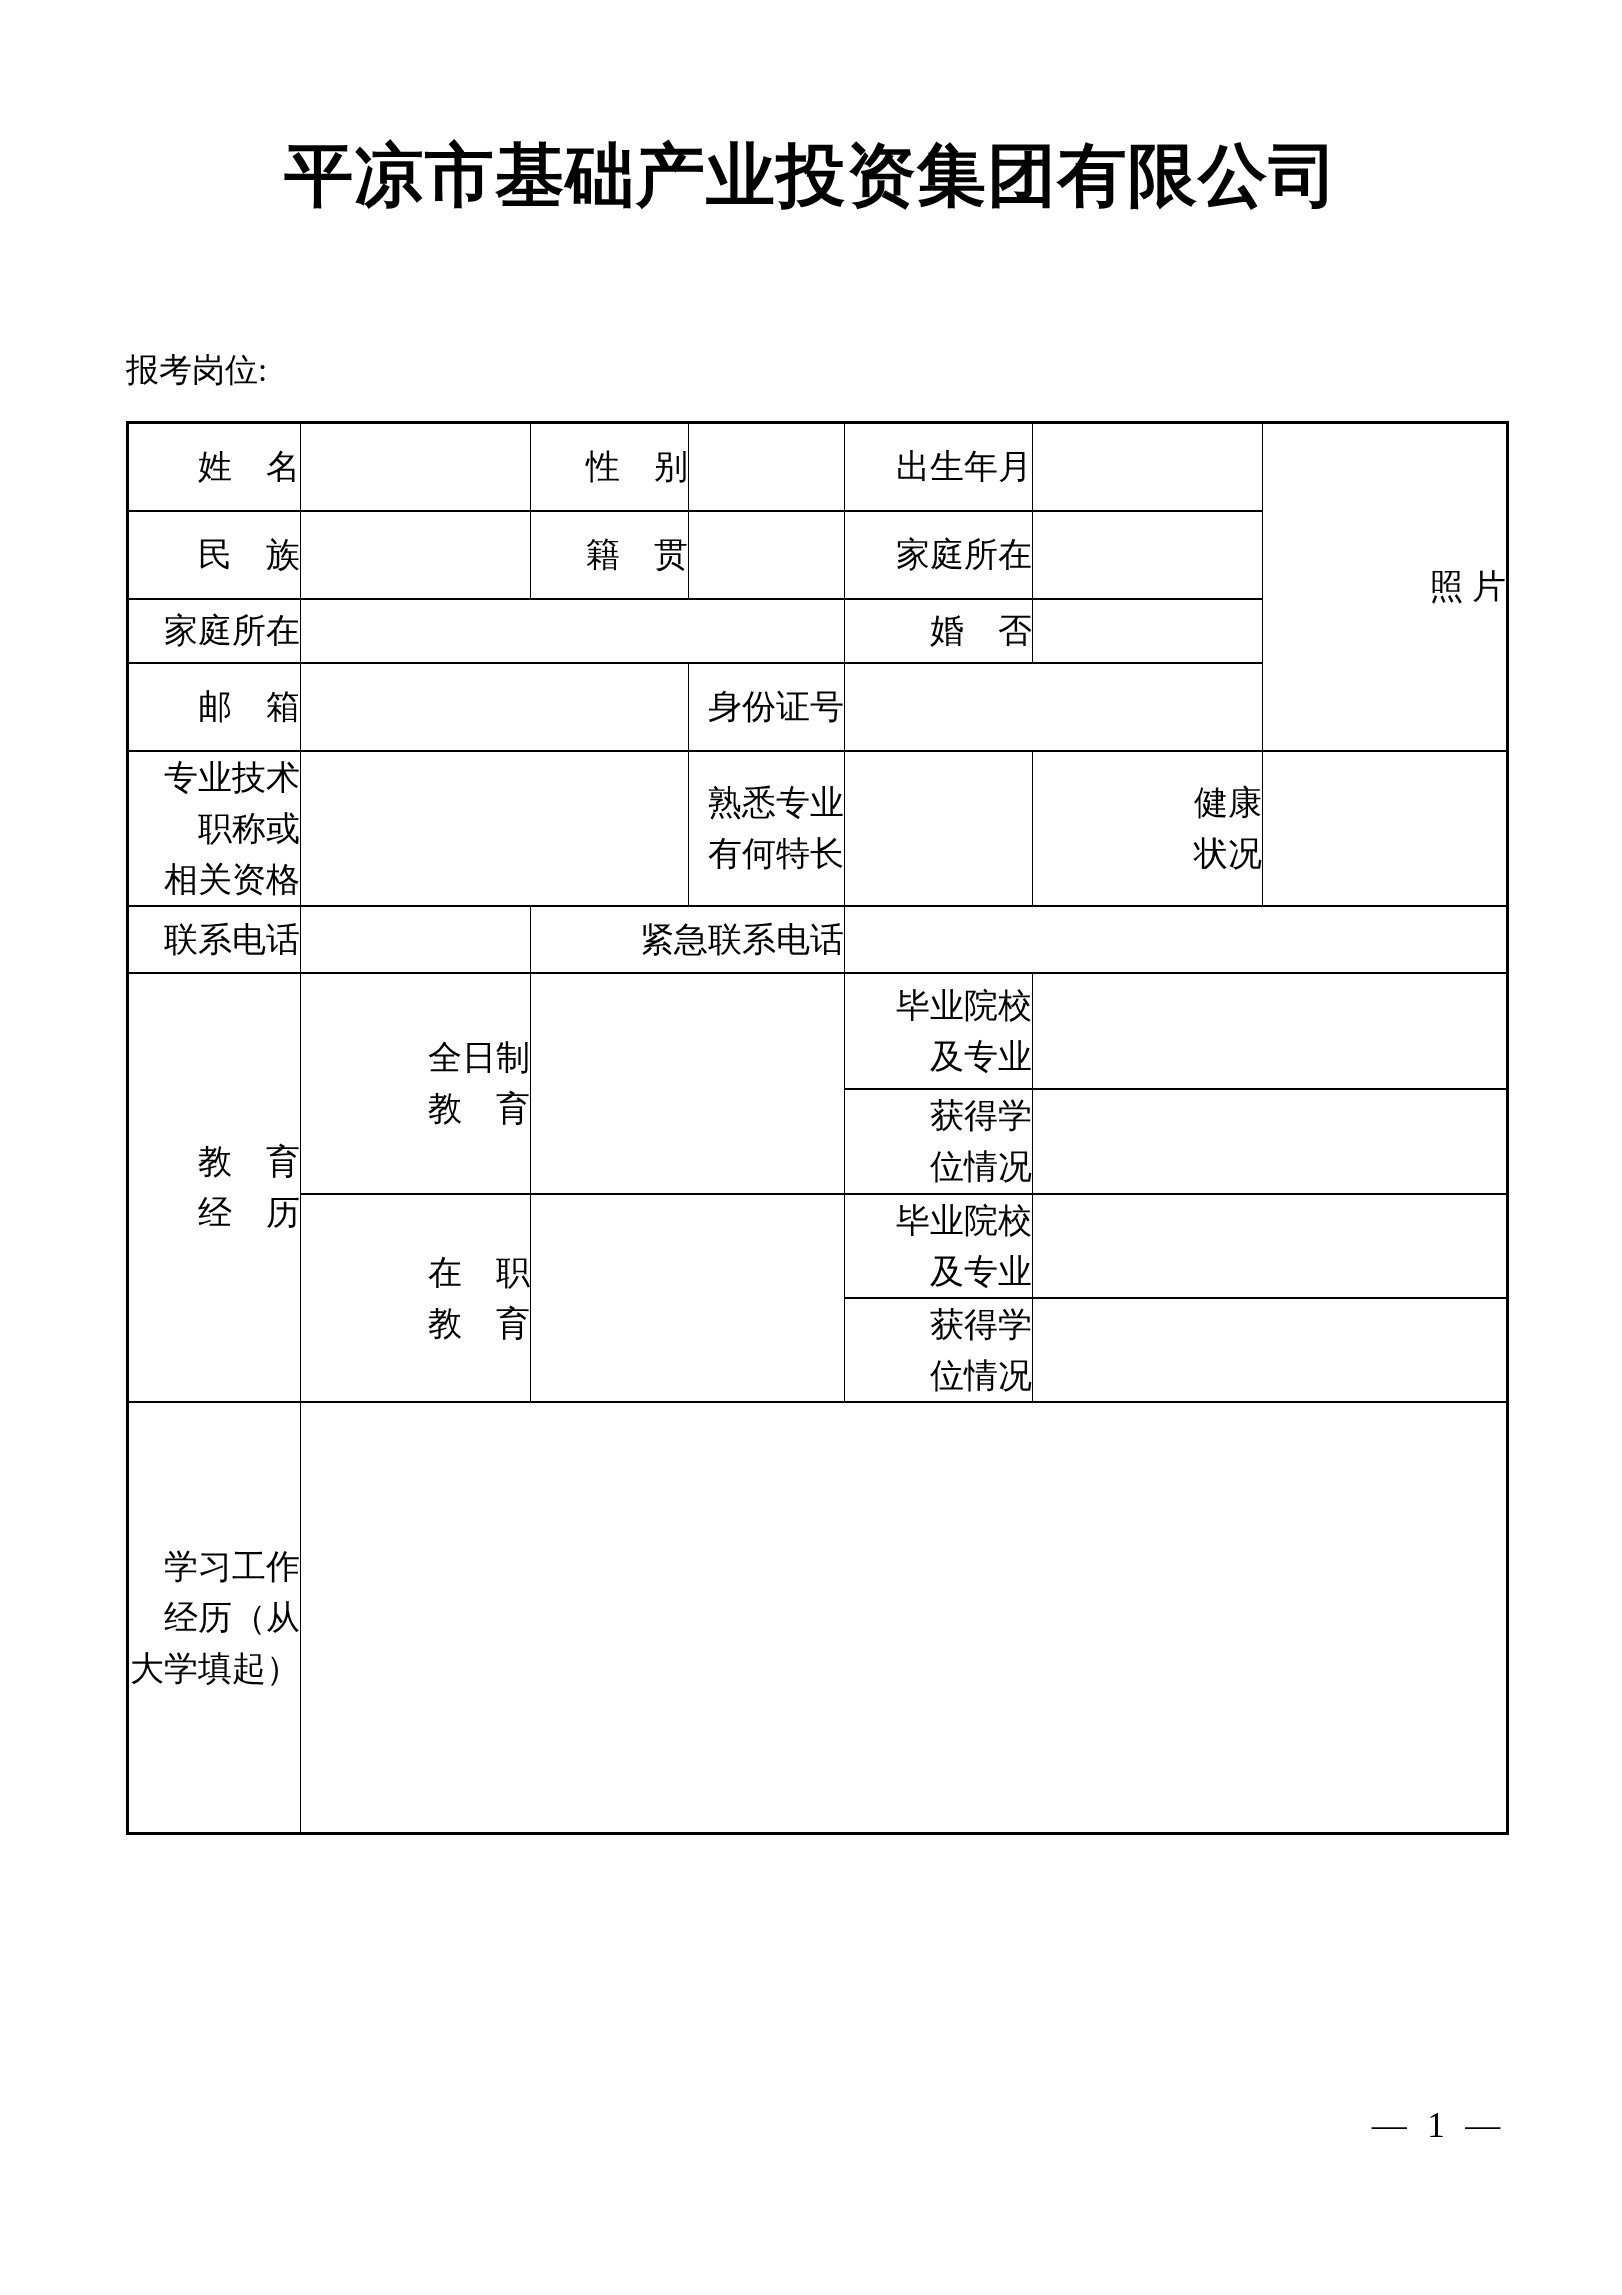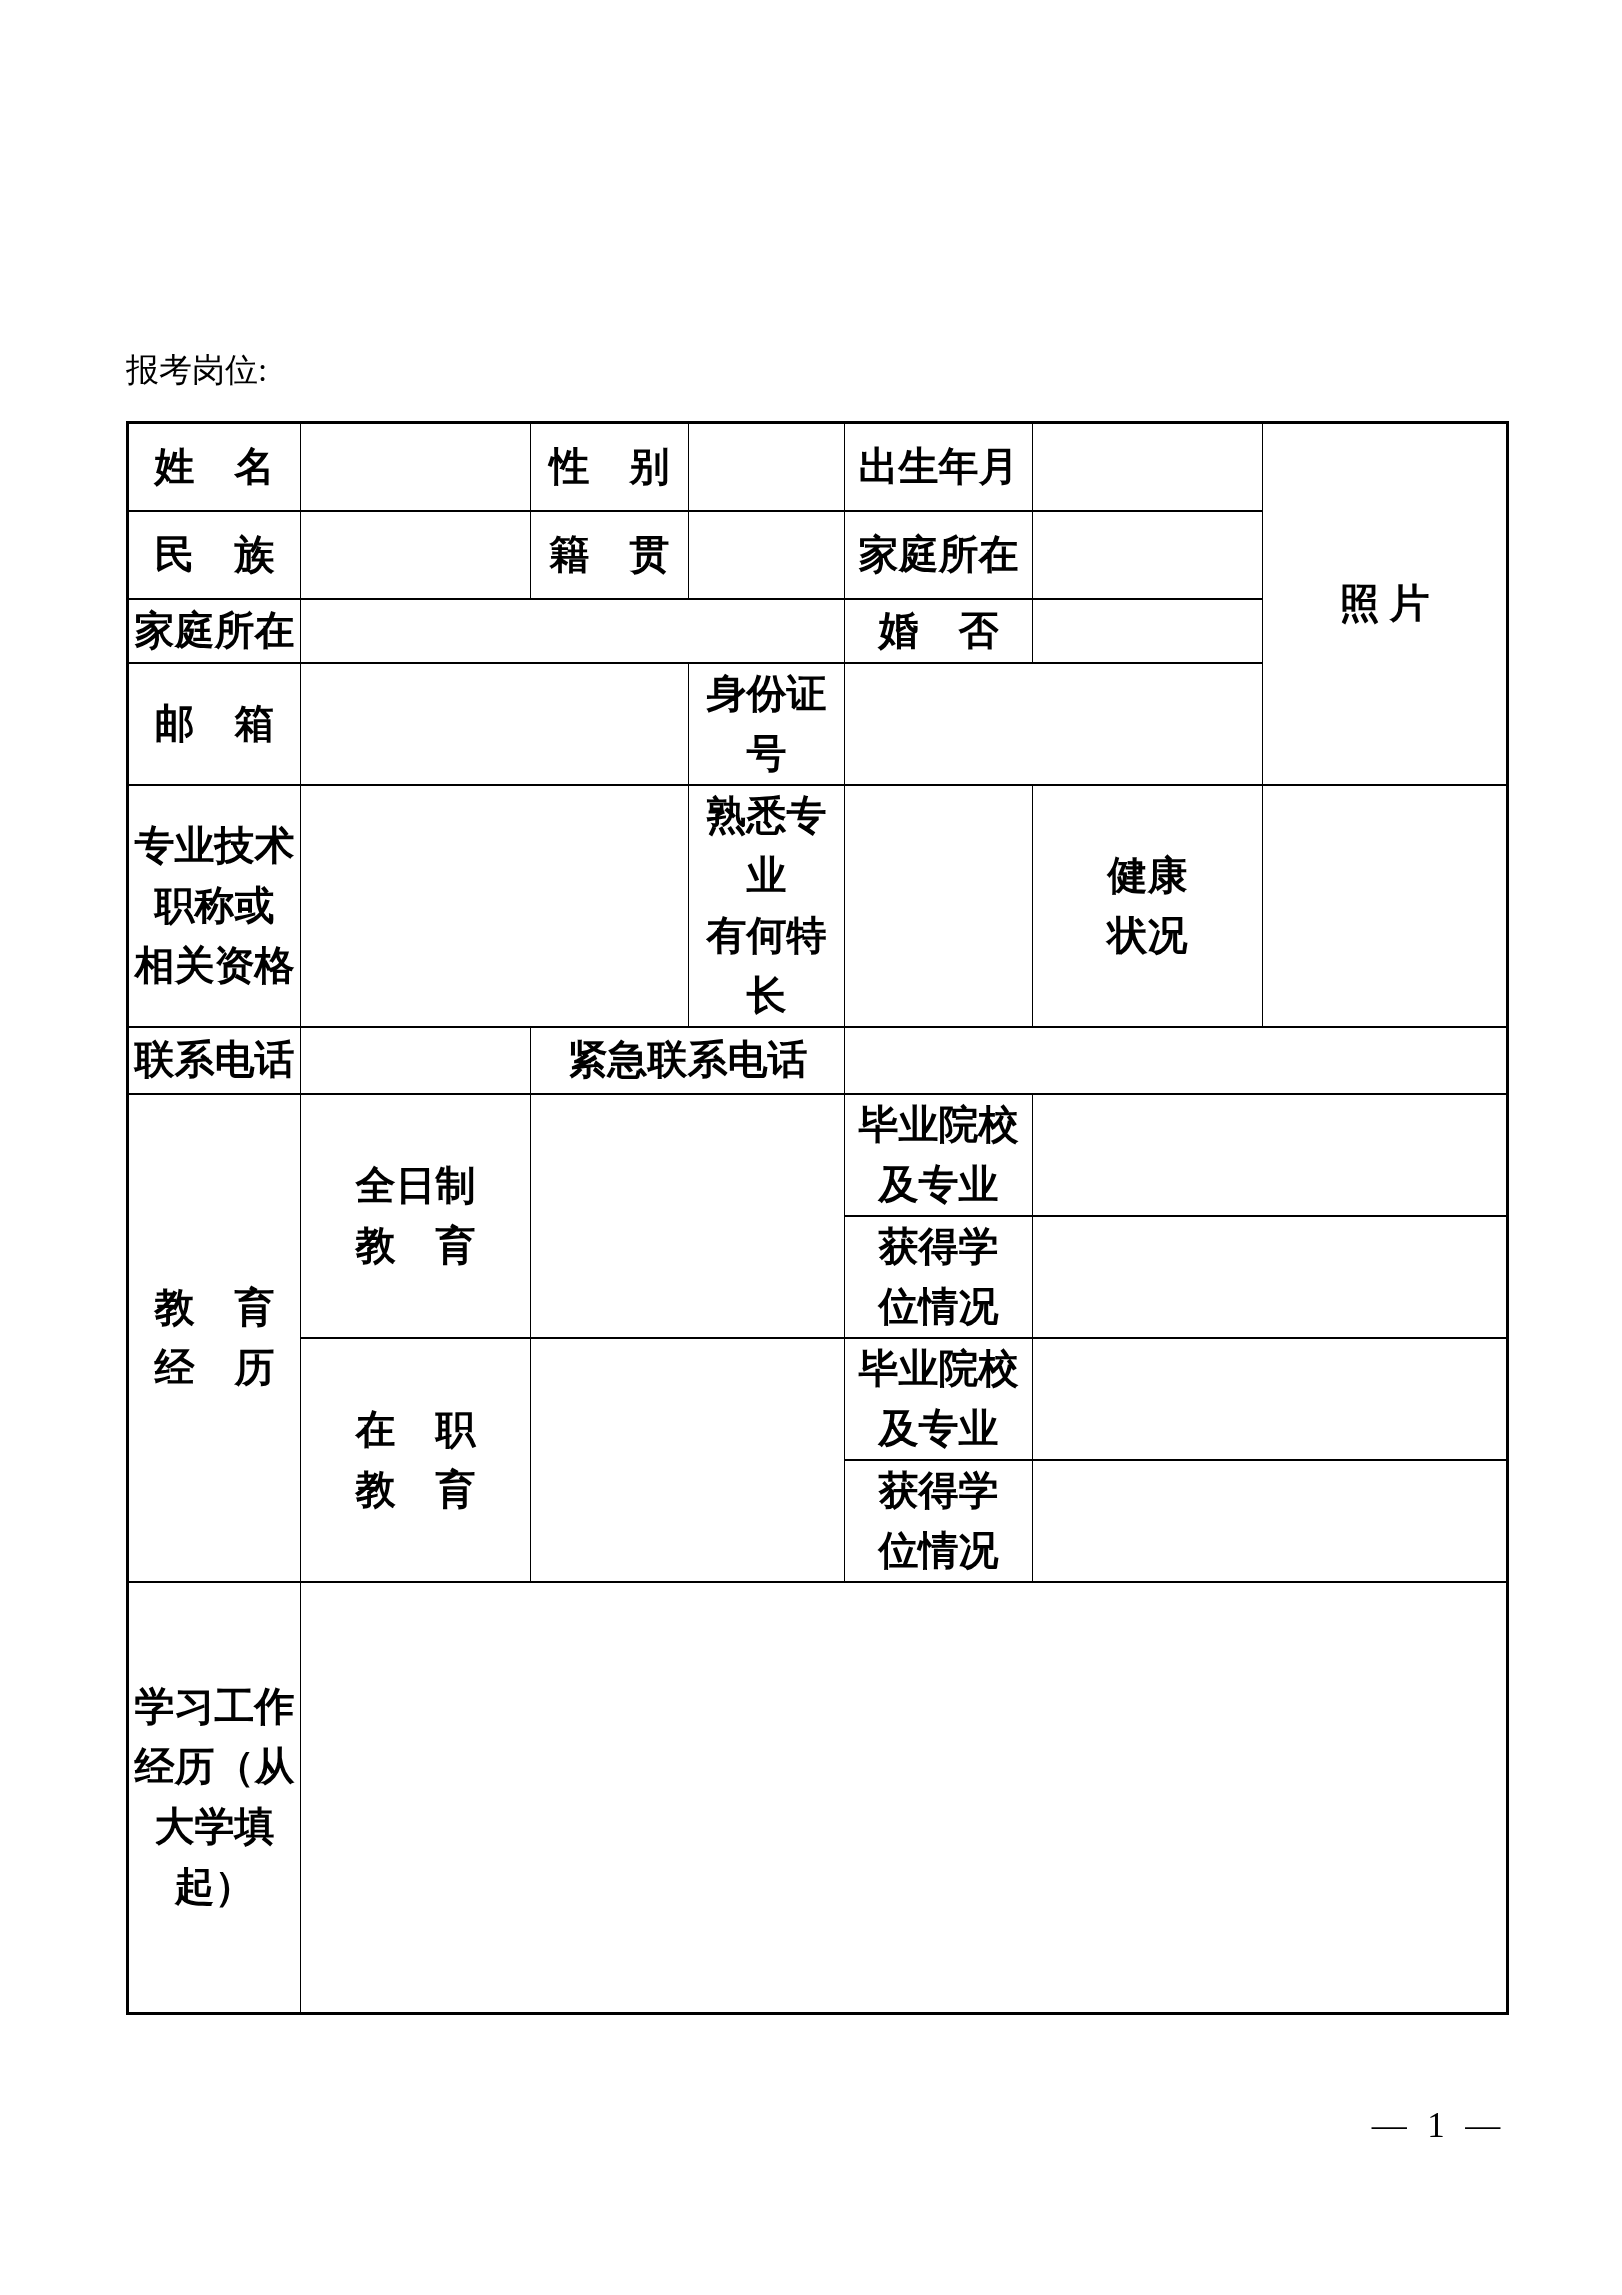--- a/index.html
+++ b/index.html
@@ -56,47 +56,47 @@
     width: 1379px;
     border-collapse: collapse;
     table-layout: fixed;
     border: 3.3px solid #000;
   }
   table.form td {
     border-left: 1.3px solid #000;
     border-right: 1.3px solid #000;
     border-top: 2.6px solid #000;
     border-bottom: 2.6px solid #000;
-    text-align: center;
+    text-align: right;
     vertical-align: middle;
-    font-size: 40px;
+    font-size: 34px;
     line-height: 1.5;
     padding: 0;
     overflow: hidden;
-    font-weight: bold;
   }
   table.form td.lbl {
     white-space: pre-line;
   }
   .footer-page-number {
     position: absolute;
     top: 2106px;
     left: 1338px;
     width: 196px;
     text-align: center;
     font-size: 35px;
     word-spacing: 11.8px;
     white-space: nowrap;
   }
 </style>
 </head>
 <body>
 
 <div class="page">
 
+  <div class="title1">平凉市基础产业投资集团有限公司</div>
   <div class="position-label">报考岗位:</div>
 
   <table class="form">
     <colgroup>
       <col style="width:173px">
       <col style="width:230px">
       <col style="width:158px">
       <col style="width:156px">
       <col style="width:188px">
       <col style="width:230px">

